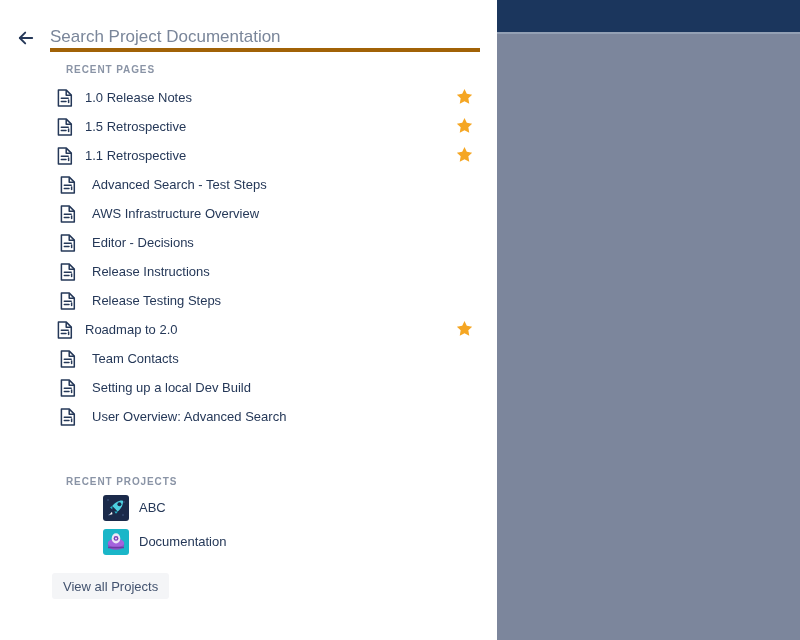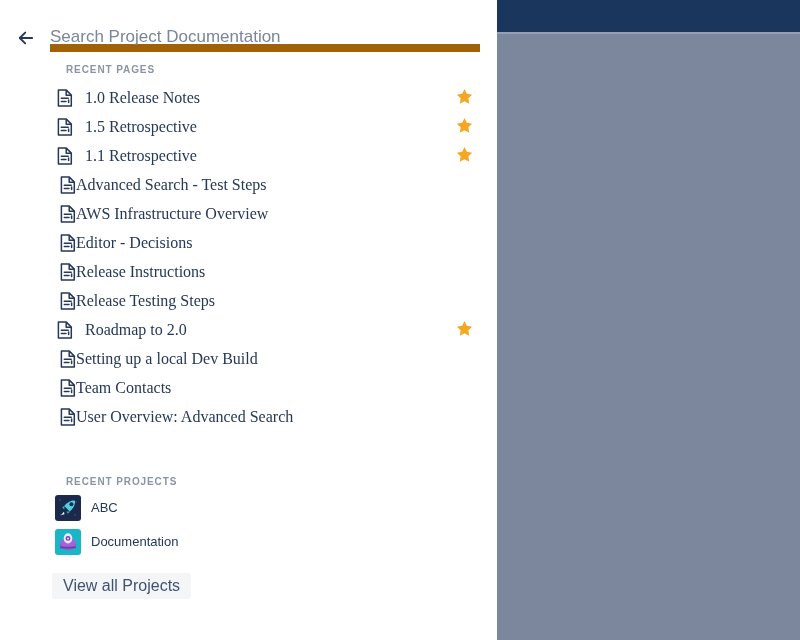--- a/index.html
+++ b/index.html
@@ -78,21 +78,21 @@
     justify-content: center;
     cursor: pointer;
   }
 
   #search-field-wrap {
     position: absolute;
     left: 50px;
     top: 24px;
     width: 430px;
     height: 28px;
-    border-bottom: 8px solid #a16207;
+    border-bottom: 4px solid #a16207;
   }
 
   #search-input {
     width: 100%;
     height: 26px;
     border: 0;
     outline: none;
     background: transparent;
     font-family: "Liberation Sans", sans-serif;
     font-size: 17px;
@@ -142,44 +142,44 @@
   }
 
   .page-row.starred  .page-icon { left: 57px; }
   .page-row.plain    .page-icon { left: 60px; }
 
   .page-title {
     position: absolute;
     top: 0;
     height: 29px;
     line-height: 29px;
-    font-size: 16px;
+    font-size: 13px;
     color: #253858;
     white-space: nowrap;
-    font-family: Liberation Serif, serif;
   }
 
   .page-row.starred .page-title { left: 85px; }
-  .page-row.plain   .page-title { left: 76px; }
+  .page-row.plain   .page-title { left: 92px; }
 
   .star-icon {
     position: absolute;
     top: 5px;
     width: 17px;
     height: 17px;
   }
 
   .page-row.starred .star-icon { left: 456px; }
 
   
   #projects-list {
     position: absolute;
     left: 0;
     top: 493px;
     width: 497px;
+    padding-left: 48px;
   }
 
   .project-row {
     position: relative;
     height: 34px;
     width: 497px;
     cursor: pointer;
   }
 
   .project-avatar {
@@ -207,21 +207,21 @@
   #view-all-projects {
     position: absolute;
     left: 52px;
     top: 573px;
     height: 26px;
     padding: 0 11px;
     background: #f4f5f7;
     border: 0;
     border-radius: 3px;
     font-family: "Liberation Sans", sans-serif;
-    font-size: 16px;
+    font-size: 13px;
     color: #42526e;
     cursor: pointer;
   }
 </style>
 </head>
 <body>
 
 <div id="screen">
 
   <div id="app-backdrop"></div>
@@ -358,31 +358,31 @@
             </svg></span>
         </div>
         <div class="page-row plain">
           <span class="page-icon"><svg width="16" height="18" viewBox="0 0 16 18">
               <path d="M1.4 1.1 H9.3 L14.3 6.1 V16.9 H1.4 Z" fill="none" stroke="#253858" stroke-width="1.5" stroke-linejoin="round"></path>
               <path d="M9.2 1.3 V6.2 H14.2" fill="none" stroke="#253858" stroke-width="1.5" stroke-linejoin="round"></path>
               <path d="M4.3 9.3 H11.2" stroke="#253858" stroke-width="1.5" stroke-linecap="round"></path>
               <path d="M4.3 12.4 H9.0" stroke="#253858" stroke-width="1.5" stroke-linecap="round"></path>
               <path d="M11.6 11.0 L11.6 13.6" stroke="#253858" stroke-width="1.5" stroke-linecap="round"></path>
             </svg></span>
+          <span class="page-title">Team Contacts</span>
+        </div>
+        <div class="page-row plain">
+          <span class="page-icon"><svg width="16" height="18" viewBox="0 0 16 18">
+              <path d="M1.4 1.1 H9.3 L14.3 6.1 V16.9 H1.4 Z" fill="none" stroke="#253858" stroke-width="1.5" stroke-linejoin="round"></path>
+              <path d="M9.2 1.3 V6.2 H14.2" fill="none" stroke="#253858" stroke-width="1.5" stroke-linejoin="round"></path>
+              <path d="M4.3 9.3 H11.2" stroke="#253858" stroke-width="1.5" stroke-linecap="round"></path>
+              <path d="M4.3 12.4 H9.0" stroke="#253858" stroke-width="1.5" stroke-linecap="round"></path>
+              <path d="M11.6 11.0 L11.6 13.6" stroke="#253858" stroke-width="1.5" stroke-linecap="round"></path>
+            </svg></span>
           <span class="page-title">Setting up a local Dev Build</span>
-        </div>
-        <div class="page-row plain">
-          <span class="page-icon"><svg width="16" height="18" viewBox="0 0 16 18">
-              <path d="M1.4 1.1 H9.3 L14.3 6.1 V16.9 H1.4 Z" fill="none" stroke="#253858" stroke-width="1.5" stroke-linejoin="round"></path>
-              <path d="M9.2 1.3 V6.2 H14.2" fill="none" stroke="#253858" stroke-width="1.5" stroke-linejoin="round"></path>
-              <path d="M4.3 9.3 H11.2" stroke="#253858" stroke-width="1.5" stroke-linecap="round"></path>
-              <path d="M4.3 12.4 H9.0" stroke="#253858" stroke-width="1.5" stroke-linecap="round"></path>
-              <path d="M11.6 11.0 L11.6 13.6" stroke="#253858" stroke-width="1.5" stroke-linecap="round"></path>
-            </svg></span>
-          <span class="page-title">Team Contacts</span>
         </div>
         <div class="page-row plain">
           <span class="page-icon"><svg width="16" height="18" viewBox="0 0 16 18">
               <path d="M1.4 1.1 H9.3 L14.3 6.1 V16.9 H1.4 Z" fill="none" stroke="#253858" stroke-width="1.5" stroke-linejoin="round"></path>
               <path d="M9.2 1.3 V6.2 H14.2" fill="none" stroke="#253858" stroke-width="1.5" stroke-linejoin="round"></path>
               <path d="M4.3 9.3 H11.2" stroke="#253858" stroke-width="1.5" stroke-linecap="round"></path>
               <path d="M4.3 12.4 H9.0" stroke="#253858" stroke-width="1.5" stroke-linecap="round"></path>
               <path d="M11.6 11.0 L11.6 13.6" stroke="#253858" stroke-width="1.5" stroke-linecap="round"></path>
             </svg></span>
           <span class="page-title">User Overview: Advanced Search</span>

